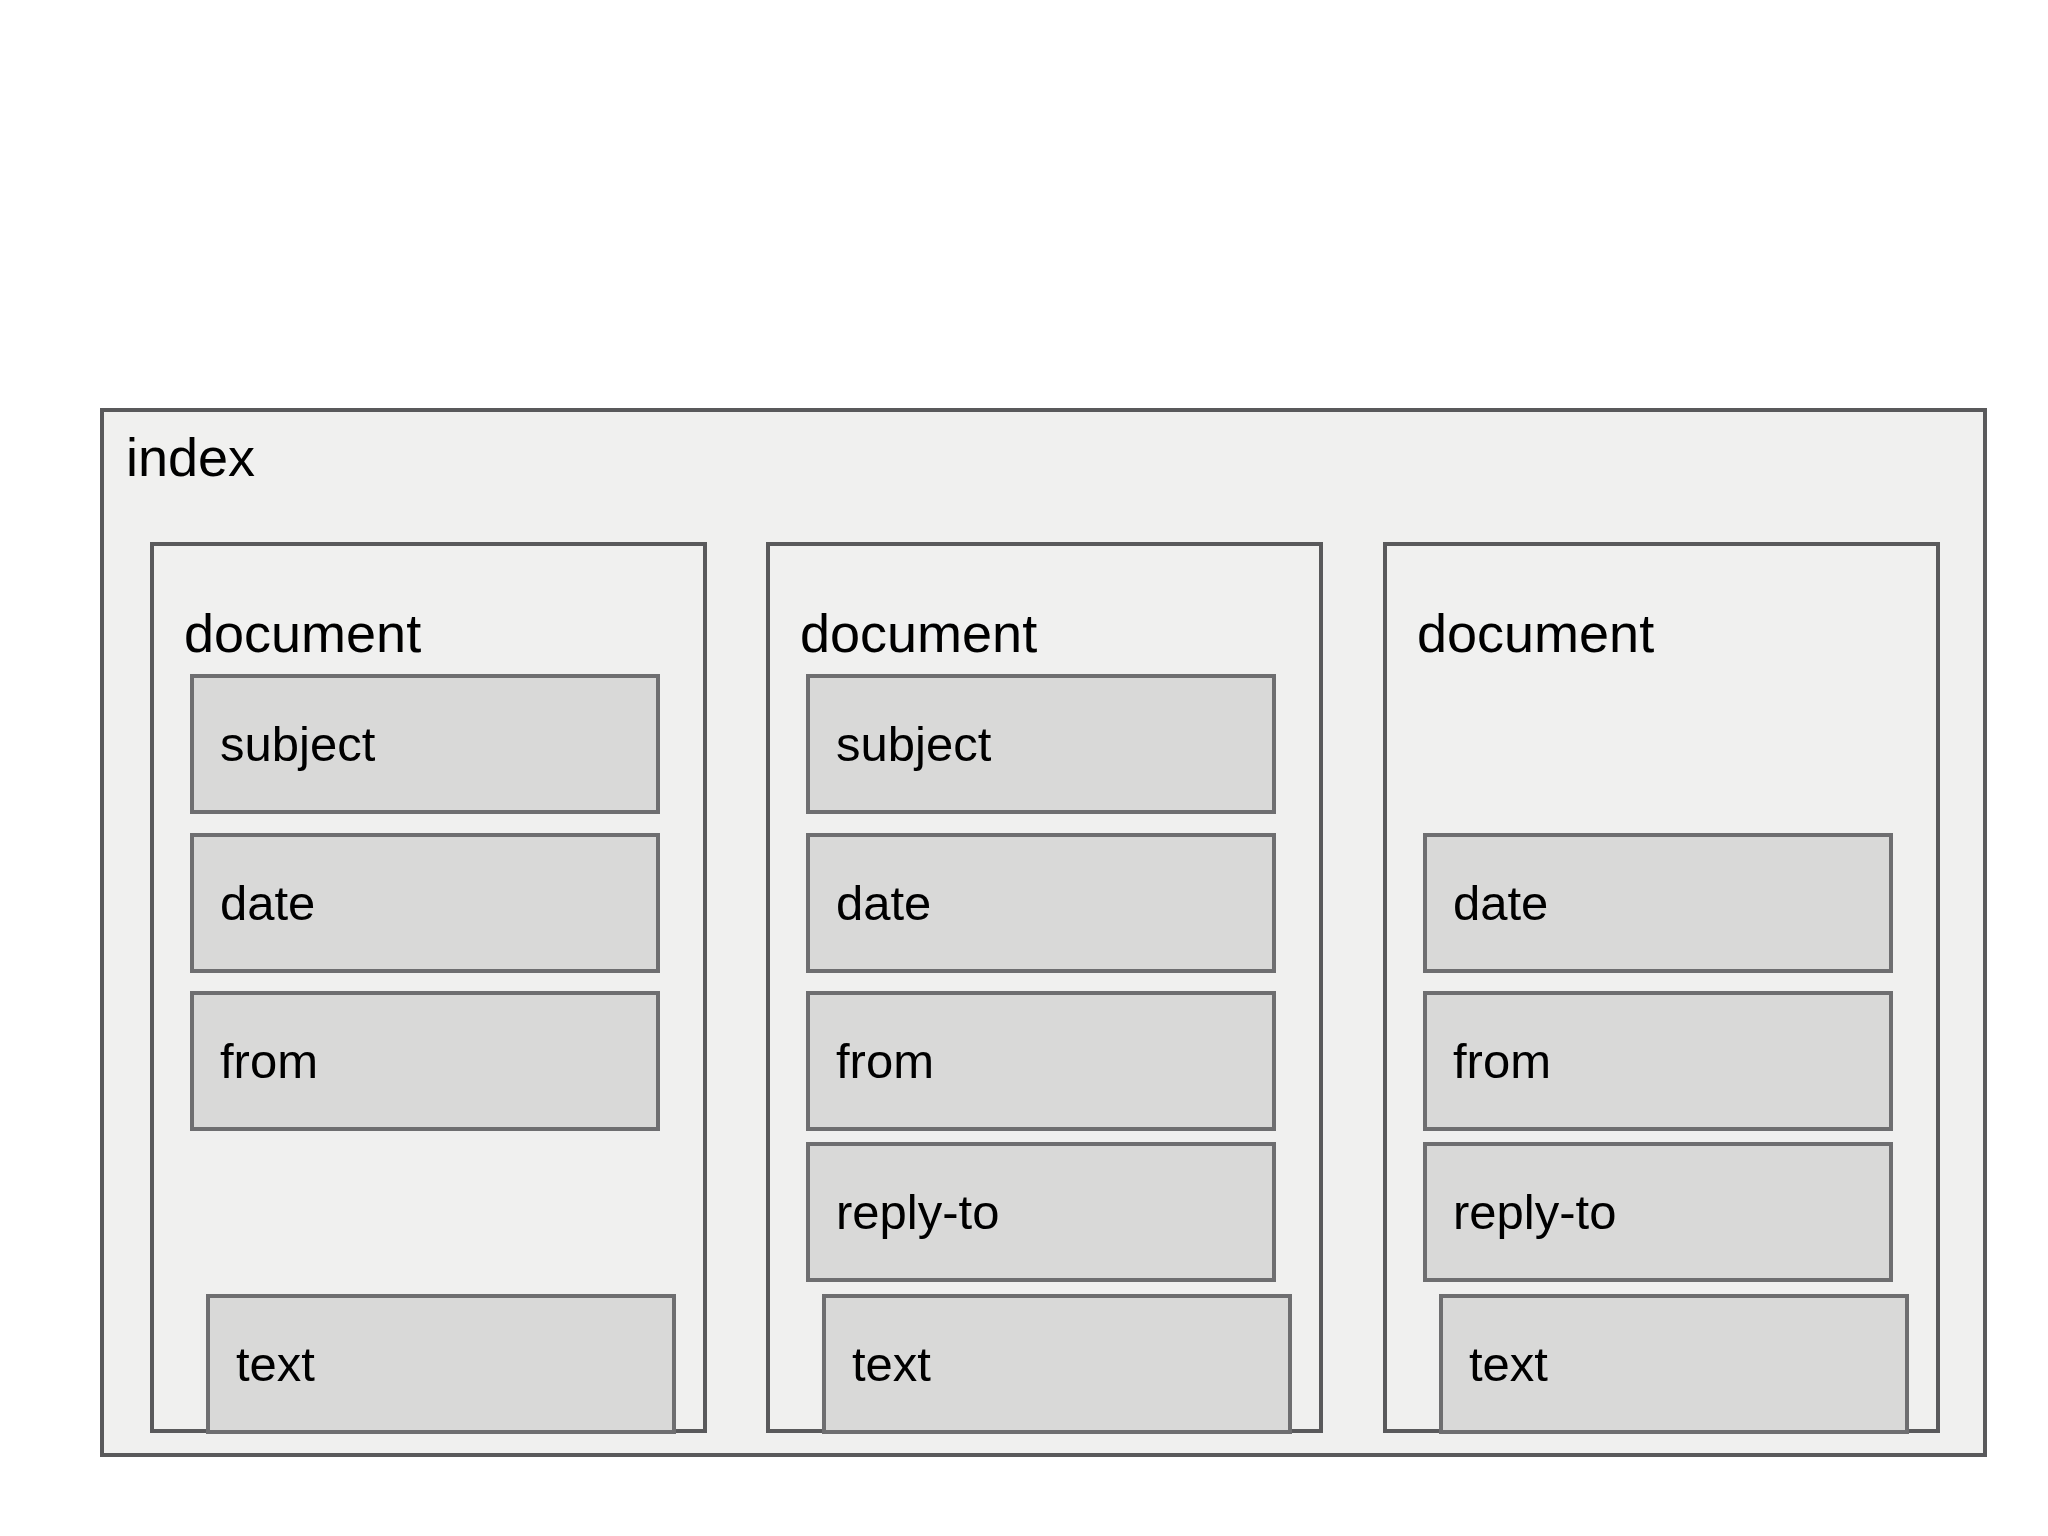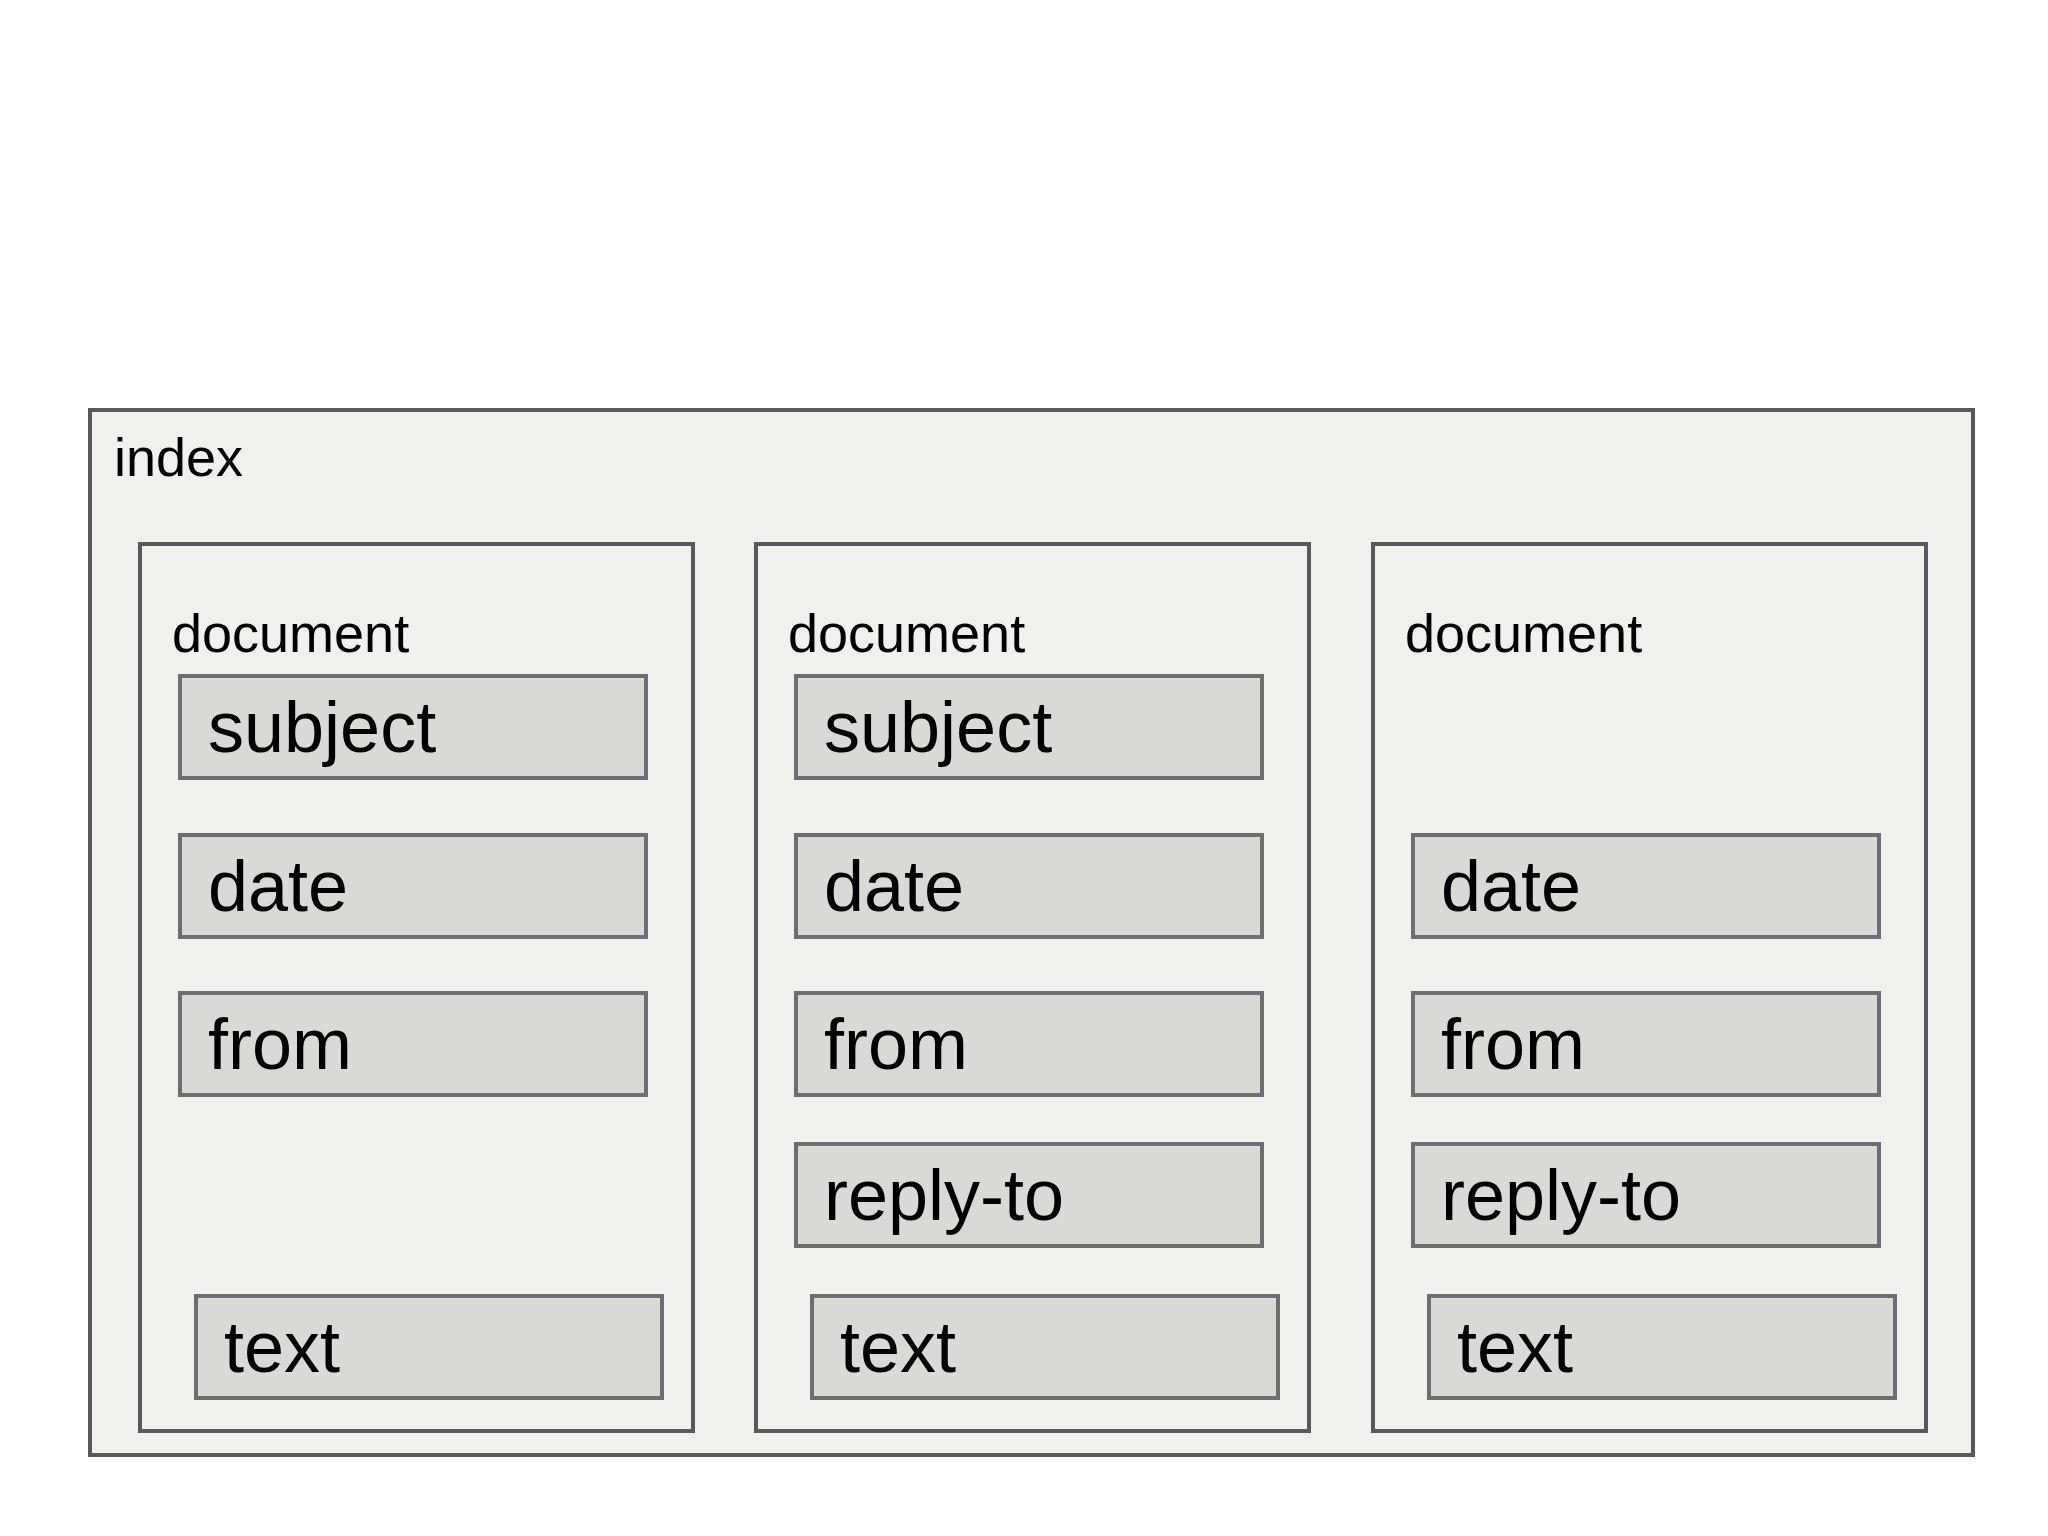--- a/index.html
+++ b/index.html
@@ -14,21 +14,21 @@
   html,body{width:2048px;height:1536px;}
   body{
     background:var(--bg);
     font-family:"Liberation Sans", sans-serif;
     color:var(--text);
     position:relative;
     overflow:hidden;
   }
   .index-box{
     position:absolute;
-    left:88px; top:408px;
+    left:100px; top:408px;
     width:1887px; height:1049px;
     background:var(--container-fill);
     border:4px solid var(--container-border);
     padding-left:44px;
   }
   .index-label{
     position:absolute;
     left:22px; top:14px;
     font-size:54px;
     line-height:62px;
@@ -50,27 +50,27 @@
     left:30px; top:20px;
     font-size:54px;
     line-height:62px;
     color:var(--text);
     white-space:nowrap;
     margin-top:36px;
   }
   .field{
     position:absolute;
     left:36px;
-    width:470px; height:106px;
+    width:470px; height:140px;
     background:var(--field-fill);
     border:4px solid var(--field-border);
     display:flex;
     align-items:center;
     padding-left:26px;
-    font-size:72px;
+    font-size:49px;
     color:var(--text);
     white-space:nowrap;
   }
   .slot-0{top:128px;}
   .slot-1{top:287px;}
   .slot-2{top:445px;}
   .slot-3{top:596px;}
   .slot-4{top:748px;margin-left:16px;}
 </style>
 </head>

